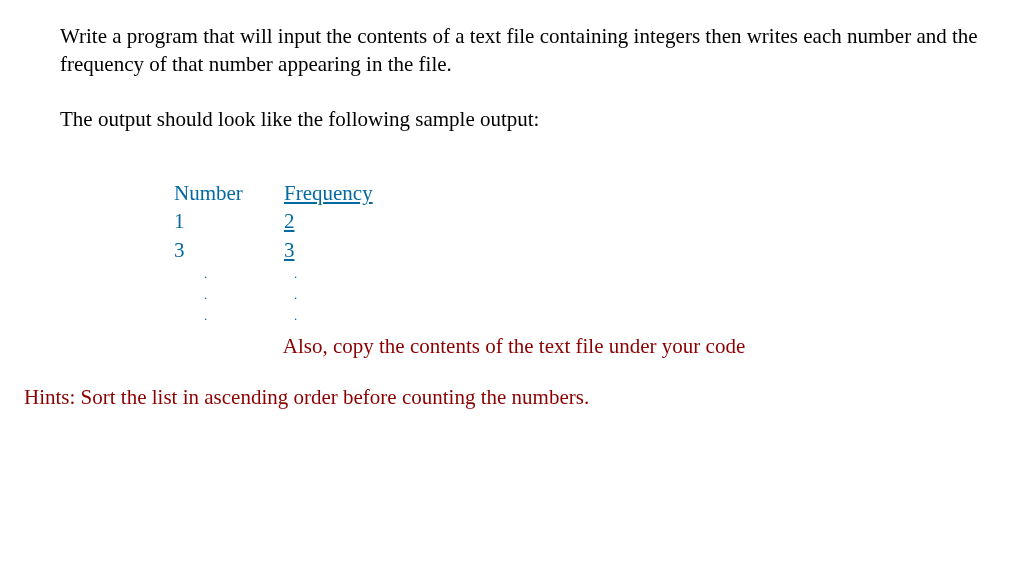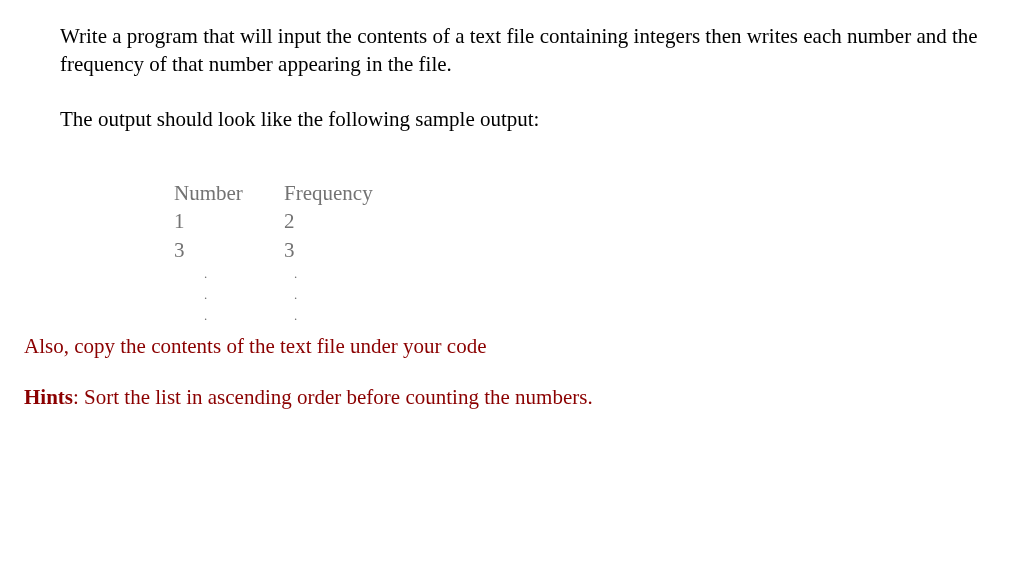--- a/index.html
+++ b/index.html
@@ -16,54 +16,56 @@
     }
     .paragraph {
       margin-bottom: 26px;
       margin-left: 36px;
     }
     .sample-table {
       margin-left: 150px;
       margin-top: 46px;
       margin-bottom: 0px;
       font-size: 21px;
-      color: #737373;
+      color: #0369a1;
     }
     .sample-row {
       display: flex;
       line-height: 1.35;
     }
     .col-number {
       width: 110px;
     }
     .col-frequency {
       width: 120px;
+      text-decoration: underline;
     }
     .dots-row {
       display: flex;
       font-size: 13px;
       line-height: 1.6;
     }
     .dots-col1 {
       width: 110px;
       text-indent: 30px;
     }
     .dots-col2 {
       width: 120px;
       text-indent: 10px;
     }
     .maroon-text {
       color: #8b0000;
     }
     .footer-para {
       margin-top: 6px;
       margin-bottom: 22px;
+      text-align: center;
     }
     .bold {
-      font-weight: bold;
+      font-weight: normal;
     }
   </style>
 </head>
 <body>
 
 <div class="paragraph">
   <span>Write a program that will input the contents of a text file containing integers then writes each number and the frequency of that number appearing in the file.</span>
 </div>
 
 <div class="paragraph">

